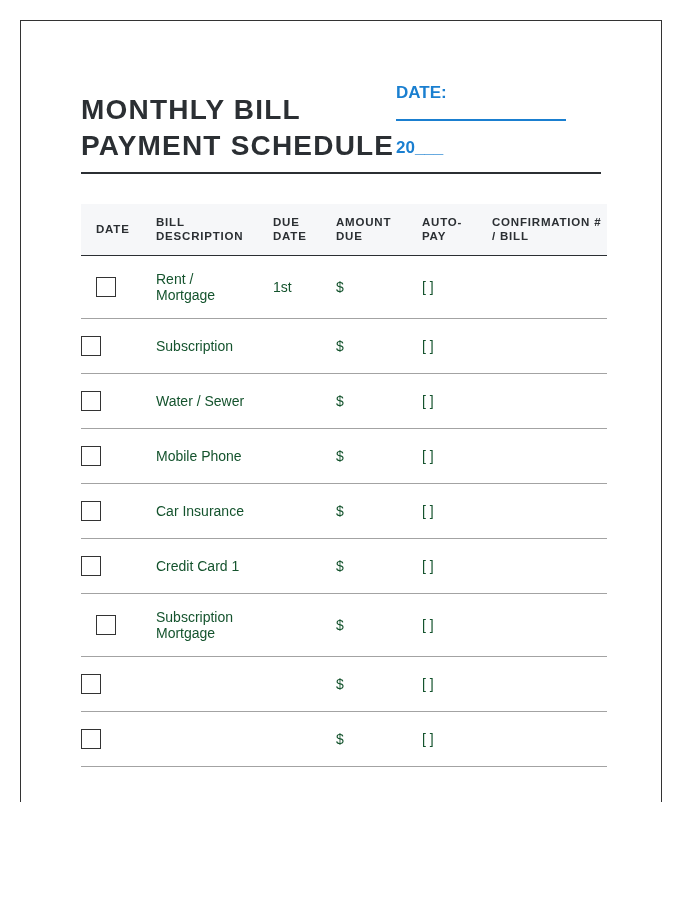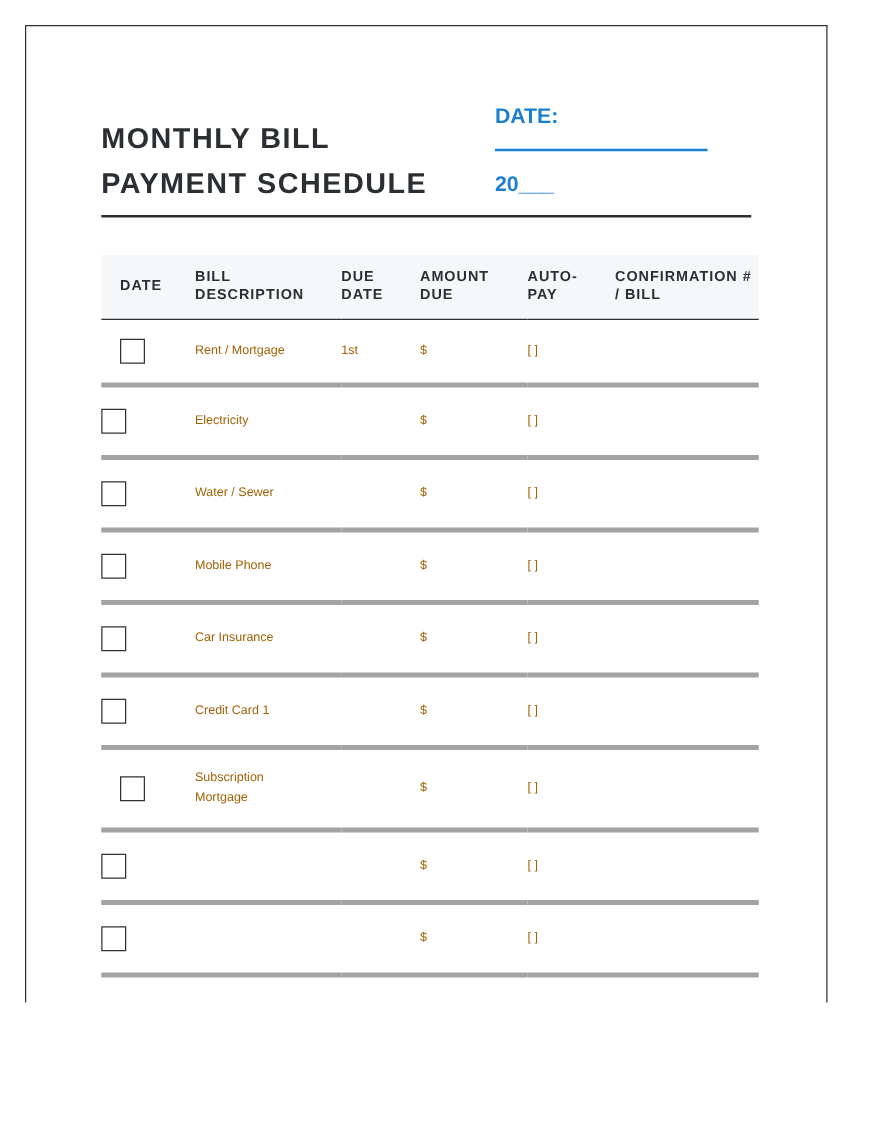--- a/index.html
+++ b/index.html
@@ -1,32 +1,32 @@
 <!DOCTYPE html>
 <html><head>
 <meta charset="utf-8">
 <style>
   html, body { margin:0; padding:0; background:#ffffff; }
   body { width:700px; height:900px; position:relative; overflow:hidden; font-family:"Liberation Sans", sans-serif; color:#2b2f33; }
   .viewport { position:absolute; left:0; top:0; width:700px; height:802px; overflow:hidden; }
   .page { position:absolute; left:20px; top:20px; width:640px; height:900px; border:1px solid #333333; border-bottom:none; background:#fff; }
-  .title { position:absolute; left:60px; top:71px; margin:0; font-size:23px; font-weight:bold; letter-spacing:1.2px; line-height:36px; color:#2b2f33; }
+  .title { position:absolute; left:60px; top:71px; margin:0; font-size:28px; font-weight:bold; letter-spacing:1.2px; line-height:36px; color:#2b2f33; }
   .month-block { position:absolute; left:375px; top:62px; color:#1a7fd0; font-weight:bold; font-size:17px; }
   .month-label { position:absolute; left:0; top:0; white-space:nowrap; }
   .month-line { position:absolute; left:0; top:36px; width:170px; border-bottom:2px solid #1a7fd0; }
   .year { position:absolute; left:0; top:55px; white-space:nowrap;text-align:right; }
   .rule { position:absolute; left:60px; top:151px; width:520px; height:2px; background:#2b2f33; }
   table { position:absolute; left:60px; top:183px; width:526px; border-collapse:collapse; }
   thead th { background:#f6f7f9; font-size:11.5px; font-weight:bold; letter-spacing:0.8px; text-align:left; vertical-align:middle; line-height:14px; padding:11px 0 12px 0; border-bottom:1.5px solid #2b2f33; color:#2b2f33; }
   th.c-paid, td.c-paid { padding-left:15px; width:60px; }
   th.c-desc, td.c-desc { width:117px; }
   th.c-due, td.c-due { width:63px; }
   th.c-amt, td.c-amt { width:86px; }
   th.c-auto, td.c-auto { width:70px; }
-  tbody td { font-size:10px; line-height:16px; vertical-align:middle; border-bottom:4px solid #a3a3a3; color:#a16207; padding:15px 0; }
+  tbody td { font-size:14px; line-height:16px; vertical-align:middle; border-bottom:1px solid #a3a3a3; color:#14532d; padding:15px 0; }
   tbody tr.one td { padding:17px 0; }
   .checkbox { display:inline-block; width:18px; height:18px; border:1.5px solid #333; vertical-align:middle; }
   .desc { display:block; width:95px; }
 </style>
 </head>
 <body>
 
 <div class="viewport">
   <div class="page">
     <h1 class="title">
@@ -68,21 +68,21 @@
               <span class="desc">Rent / Mortgage</span>
             </td>
             <td class="c-due">1st</td>
             <td class="c-amt">$</td>
             <td class="c-auto">[ ]</td>
             <td class="c-notes"></td>
           </tr>
           <tr class="one">
             <td class="c-paid"><span class="checkbox"></span></td>
             <td class="c-desc">
-              <span class="desc">Electricity</span>
+              <span class="desc">Subscription</span>
             </td>
             <td class="c-due"></td>
             <td class="c-amt">$</td>
             <td class="c-auto">[ ]</td>
             <td class="c-notes"></td>
           </tr>
           <tr class="one">
             <td class="c-paid"><span class="checkbox"></span></td>
             <td class="c-desc">
               <span class="desc">Water / Sewer</span>

